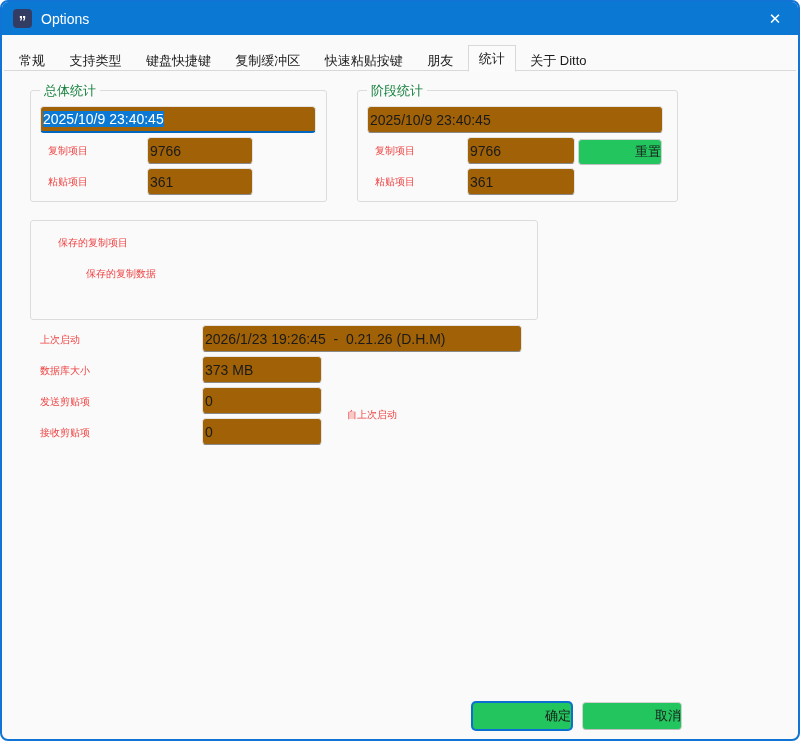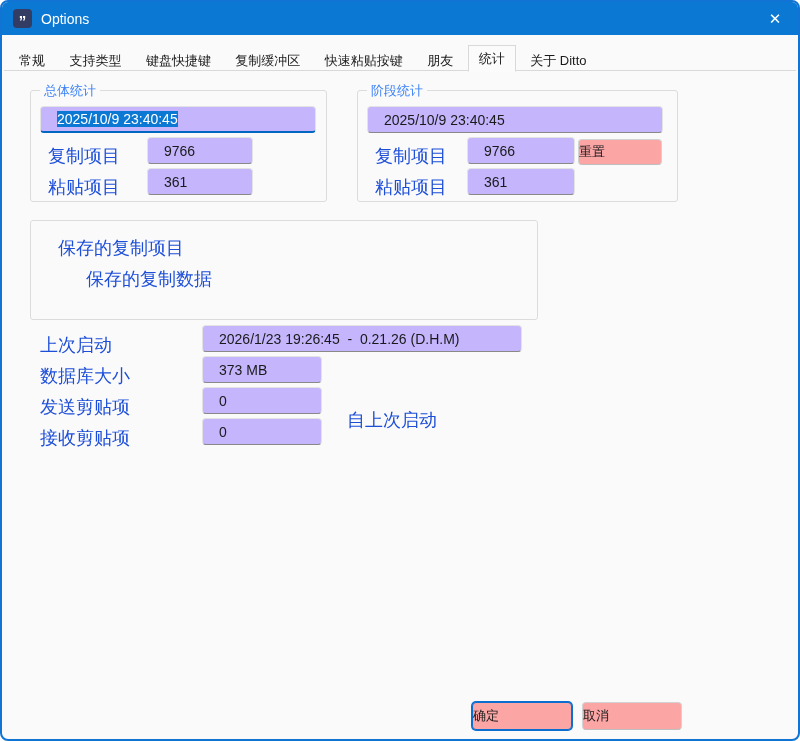--- a/index.html
+++ b/index.html
@@ -58,53 +58,53 @@
 
   
   .groupbox {
     position:absolute;
     border:1px solid #dcdcdc; border-radius:3px;
     background:#fafafa;
   }
   .groupbox .legend {
     position:absolute; top:-9px; left:9px;
     background:#fafafa; padding:0 4px;
-    font-size:13px; color:#3b82f6;
+    font-size:13px; color:#15803d;
   }
 
   
   .field-label {
-    position:absolute; font-size:18px; color:#1d4ed8; white-space:nowrap;
+    position:absolute; font-size:10px; color:#ef4444; white-space:nowrap;
   }
   .textbox, input.textbox {
     position:absolute;
-    background:#c4b5fd;
+    background:#a16207;
     border:1px solid #e3e3e3; border-bottom:1px solid #898989;
     border-radius:4px;
     font-family: "Liberation Sans", "DejaVu Sans", sans-serif;
     font-size:14px; color:#1a1a1a;
-    padding:0 16px; margin:0;
+    padding:0 2px; margin:0;
     height:27px; line-height:25px;
     outline:none;
   }
   .textbox.focused {
     border-bottom:2px solid #0067c0;
   }
   .textbox .sel {
     background:#0b78d4; color:#ffffff;
   }
 
   
   .btn {
     position:absolute;
-    background:#fca5a5;
+    background:#22c55e;
     border:1px solid #d2d2d2; border-bottom-color:#bfbfbf;
     border-radius:4px;
     font-size:13px; color:#1a1a1a;
-    text-align:left;
+    text-align:right;
     padding:0;
     font-family: "Liberation Sans", "DejaVu Sans", sans-serif;
   }
   .btn.default {
     border:1px solid #0a6fd0;
     box-shadow: 0 0 0 1px #0a6fd0;
   }
 </style>
 </head>
 <body>

